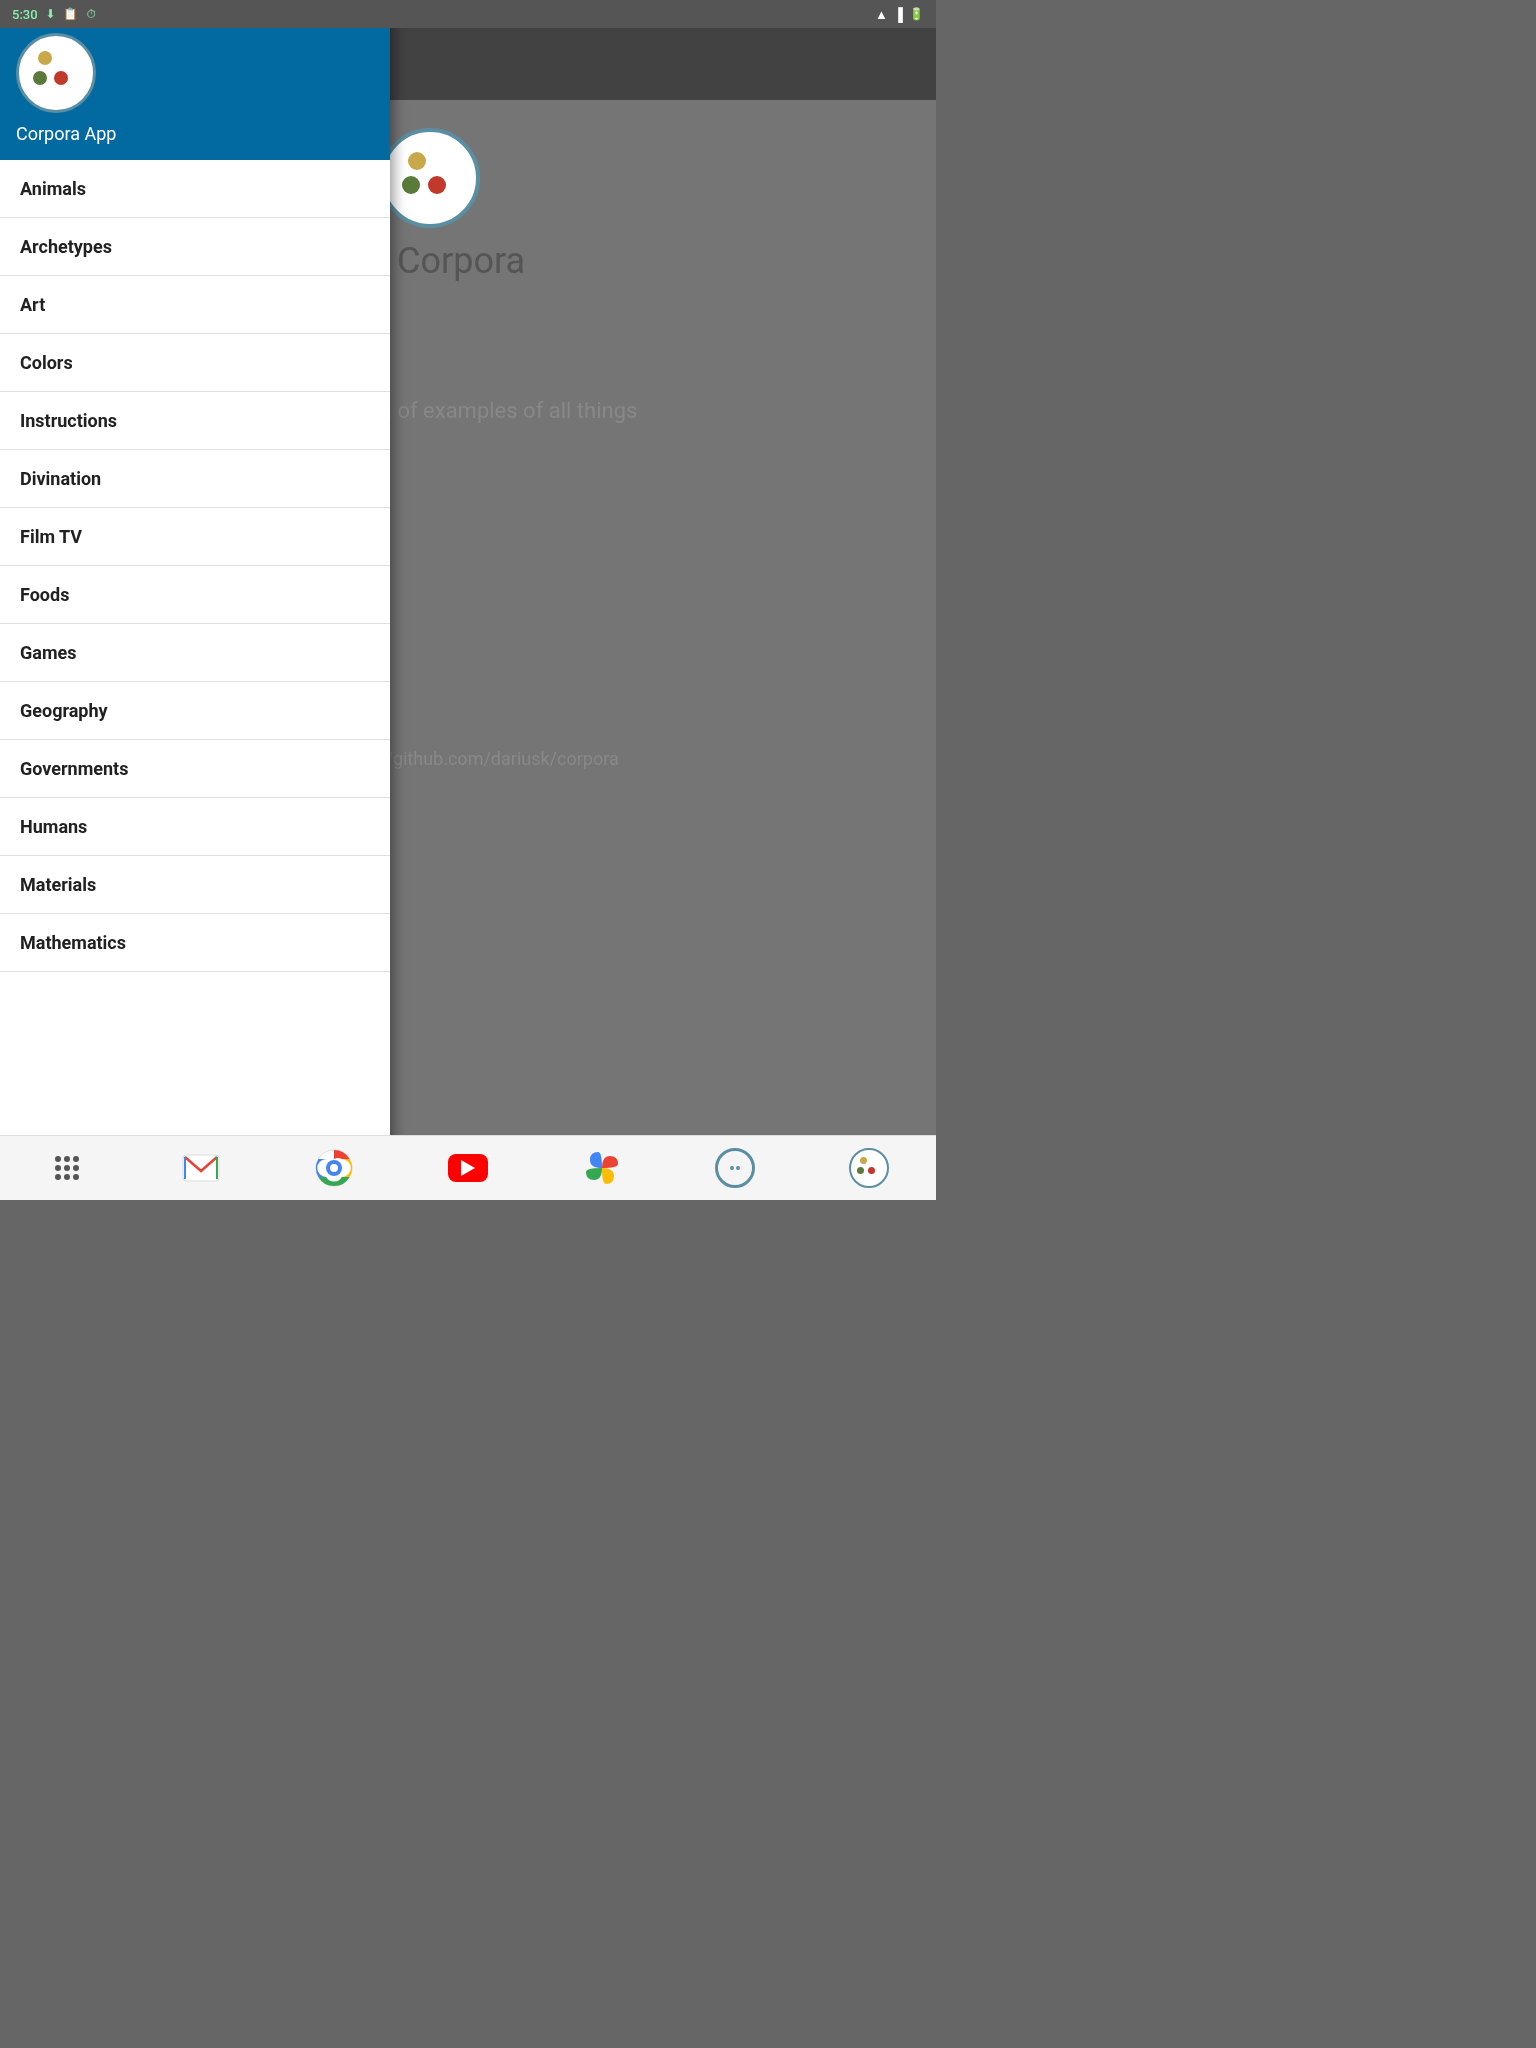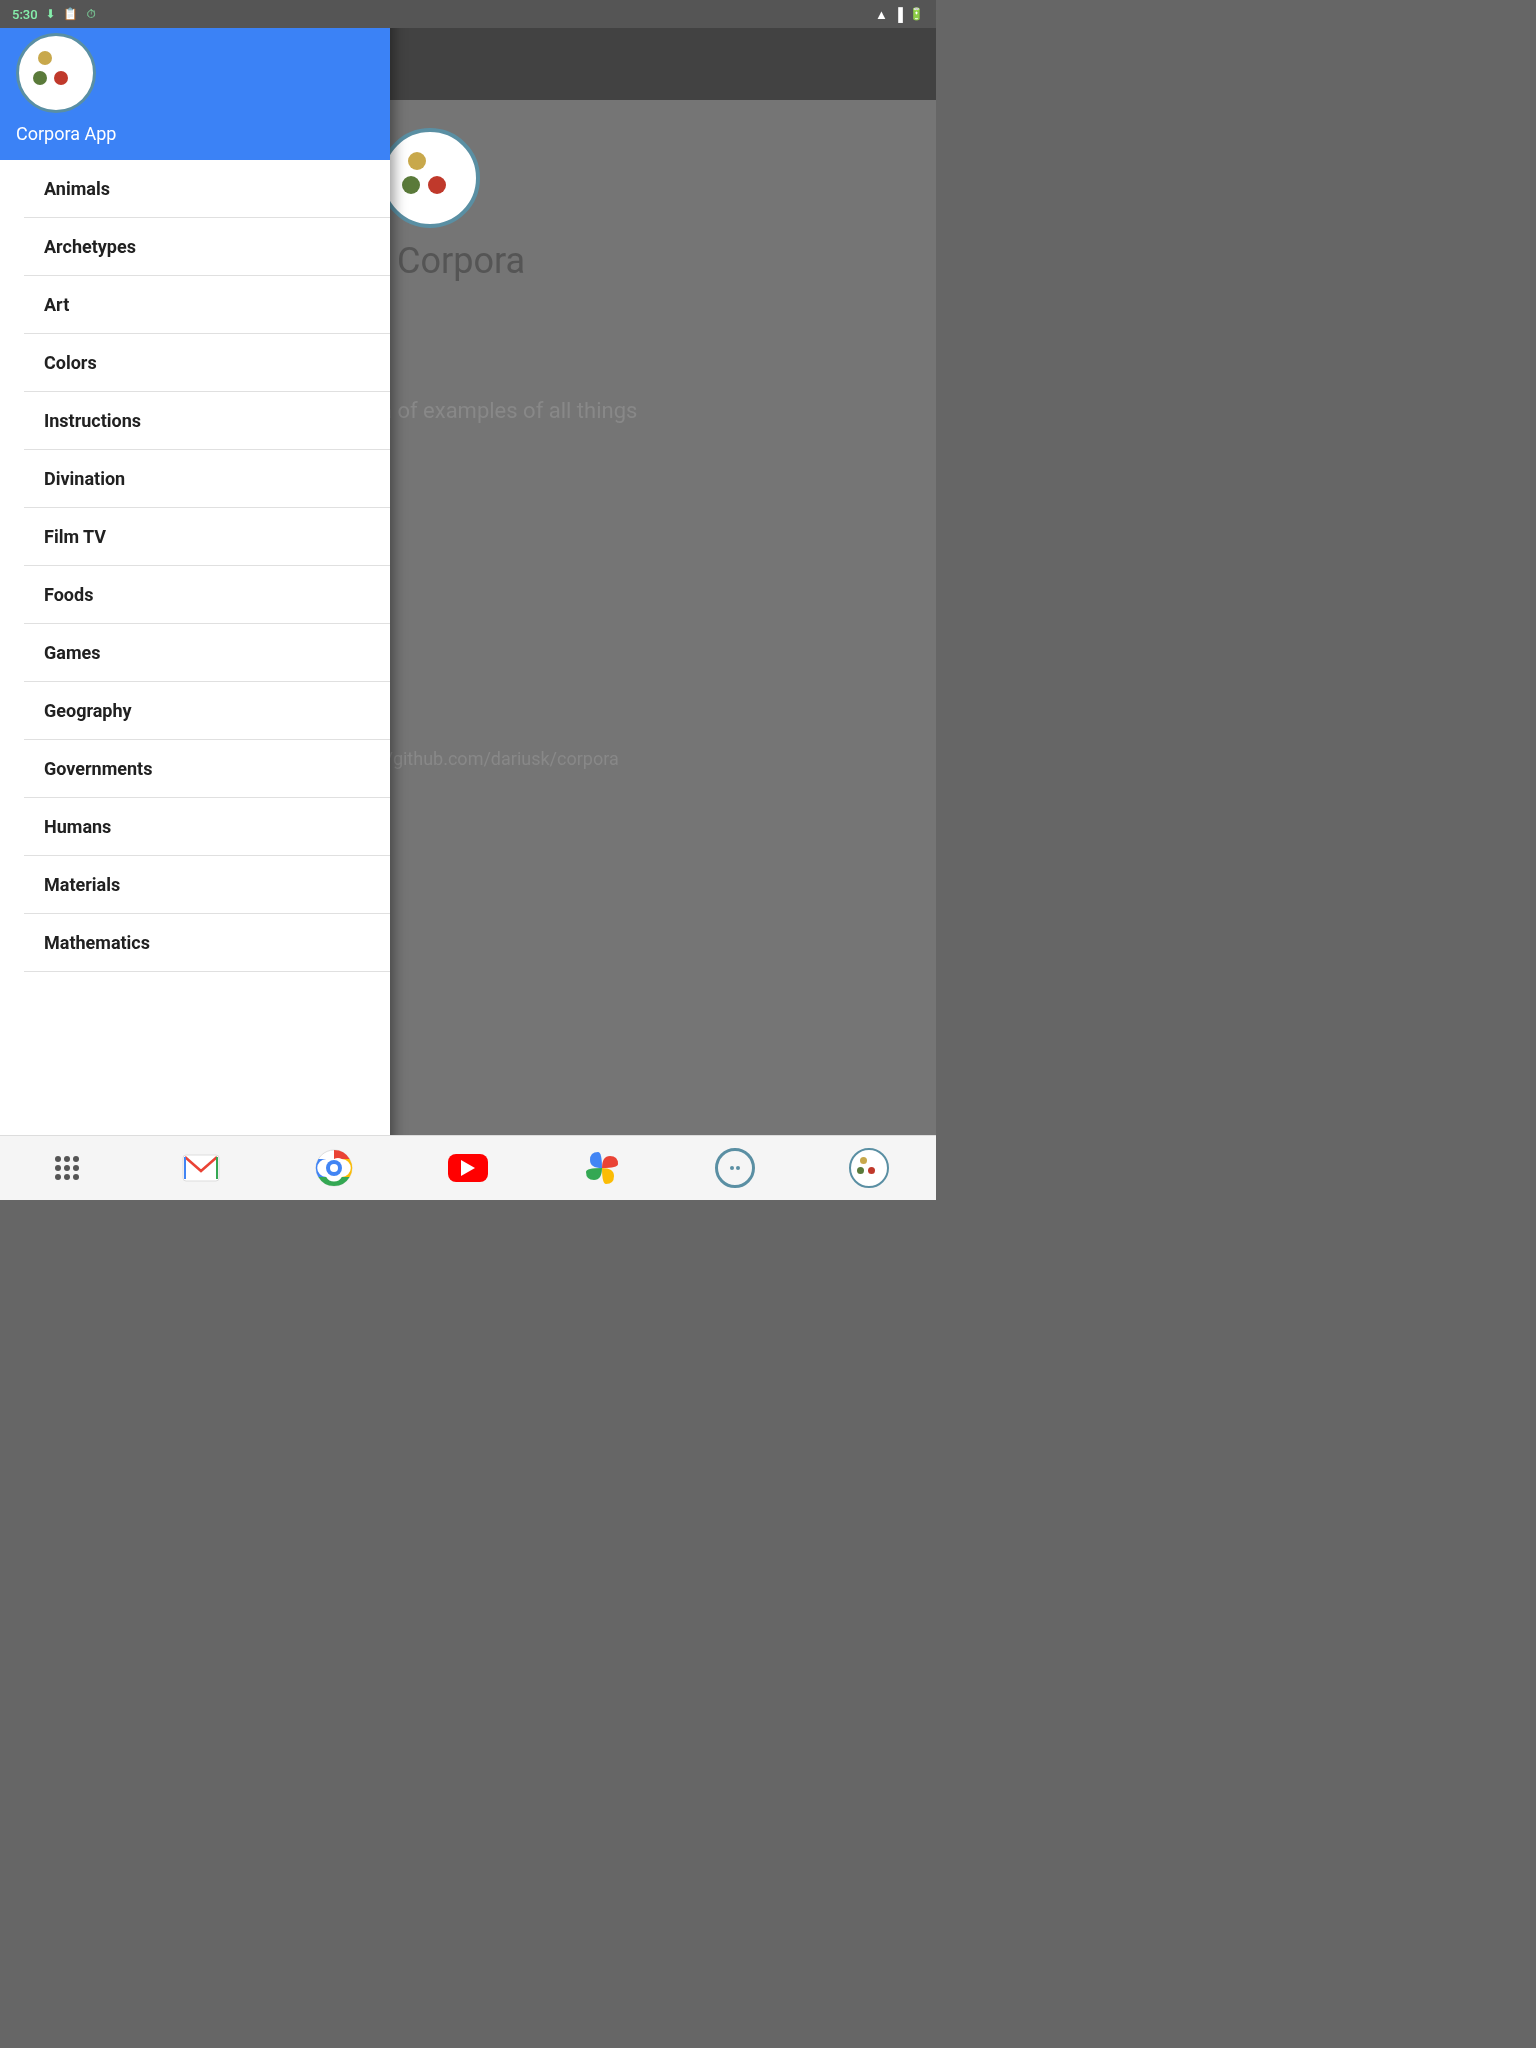--- a/index.html
+++ b/index.html
@@ -129,21 +129,21 @@
       width: 390px;
       height: 100%;
       background: white;
       z-index: 50;
       display: flex;
       flex-direction: column;
       box-shadow: 4px 0 12px rgba(0,0,0,0.4);
     }
 
     .drawer-header {
-      background: #3b82f6;
+      background: #0369a1;
       padding: 20px 16px 16px 16px;
       display: flex;
       flex-direction: column;
       align-items: flex-start;
       gap: 10px;
       min-height: 160px;
       justify-content: flex-end;
     }
 
     .logo-circle-small {
@@ -172,21 +172,20 @@
     .drawer-app-name {
       color: white;
       font-size: 18px;
       font-weight: 400;
     }
 
     .drawer-list {
       flex: 1;
       overflow-y: auto;
       background: white;
-      padding-left: 24px;
     }
 
     .drawer-item {
       padding: 18px 20px;
       border-bottom: 1px solid #e0e0e0;
       cursor: pointer;
       display: flex;
       align-items: center;
     }
 

